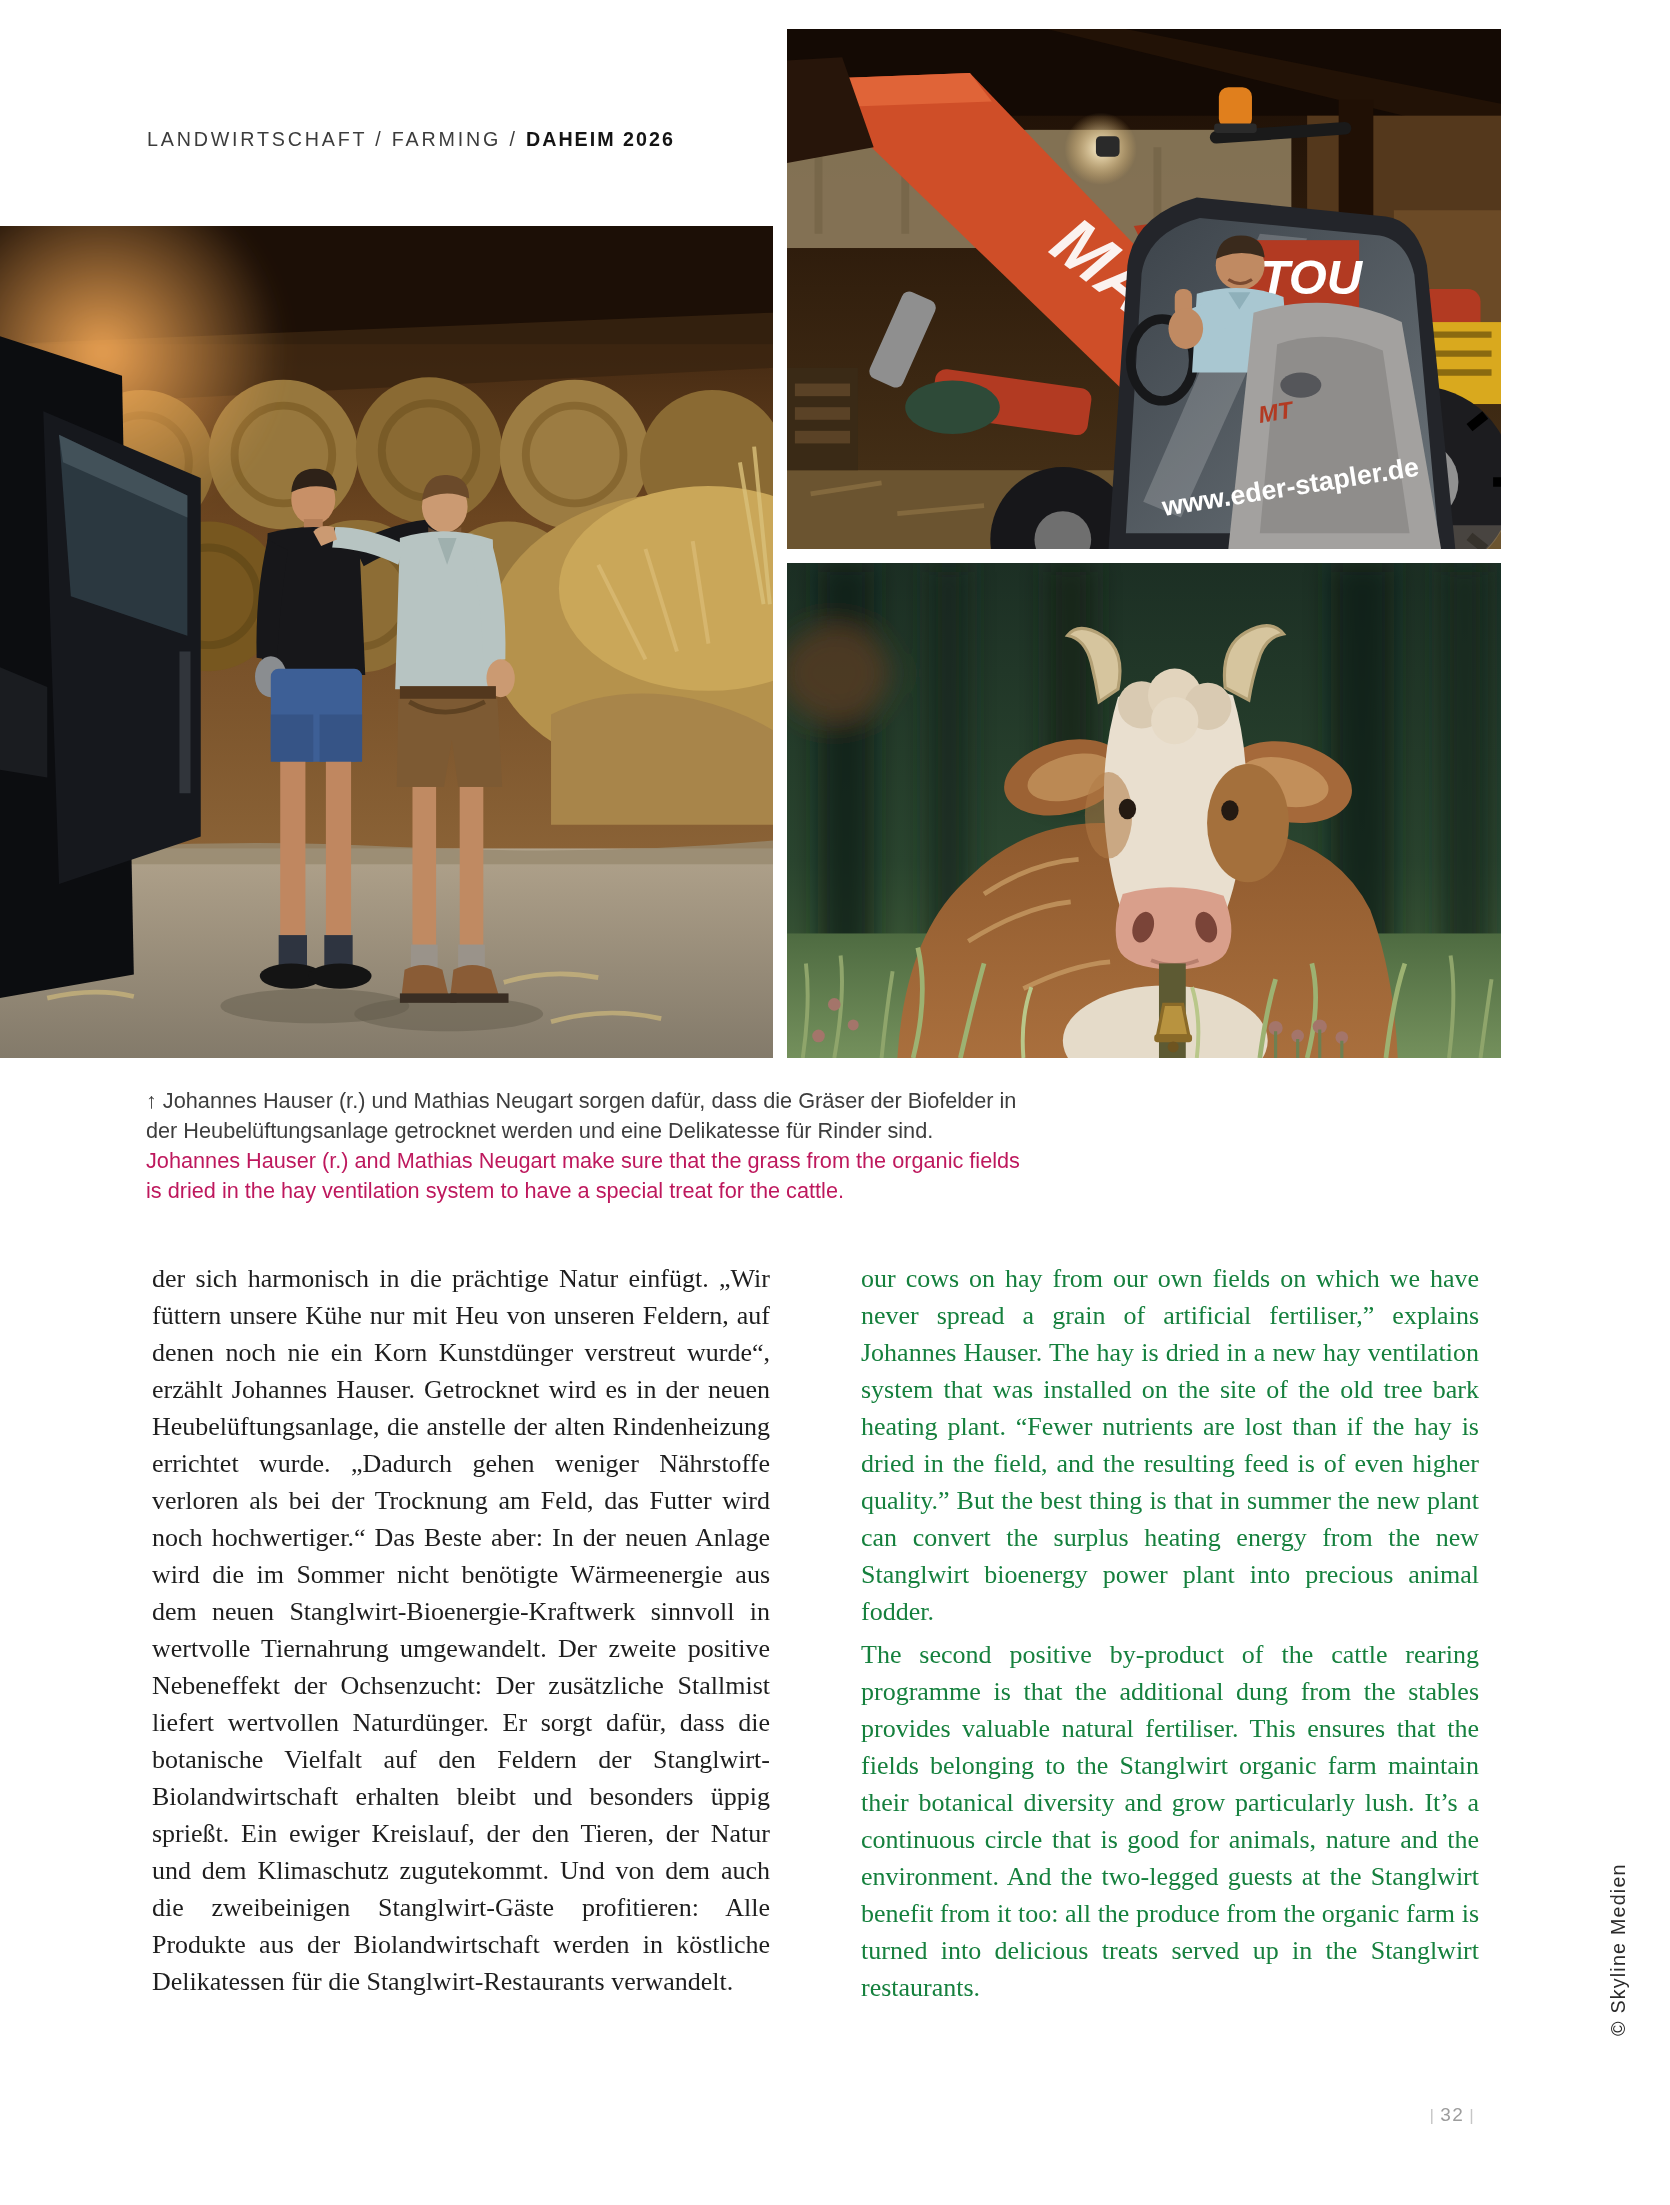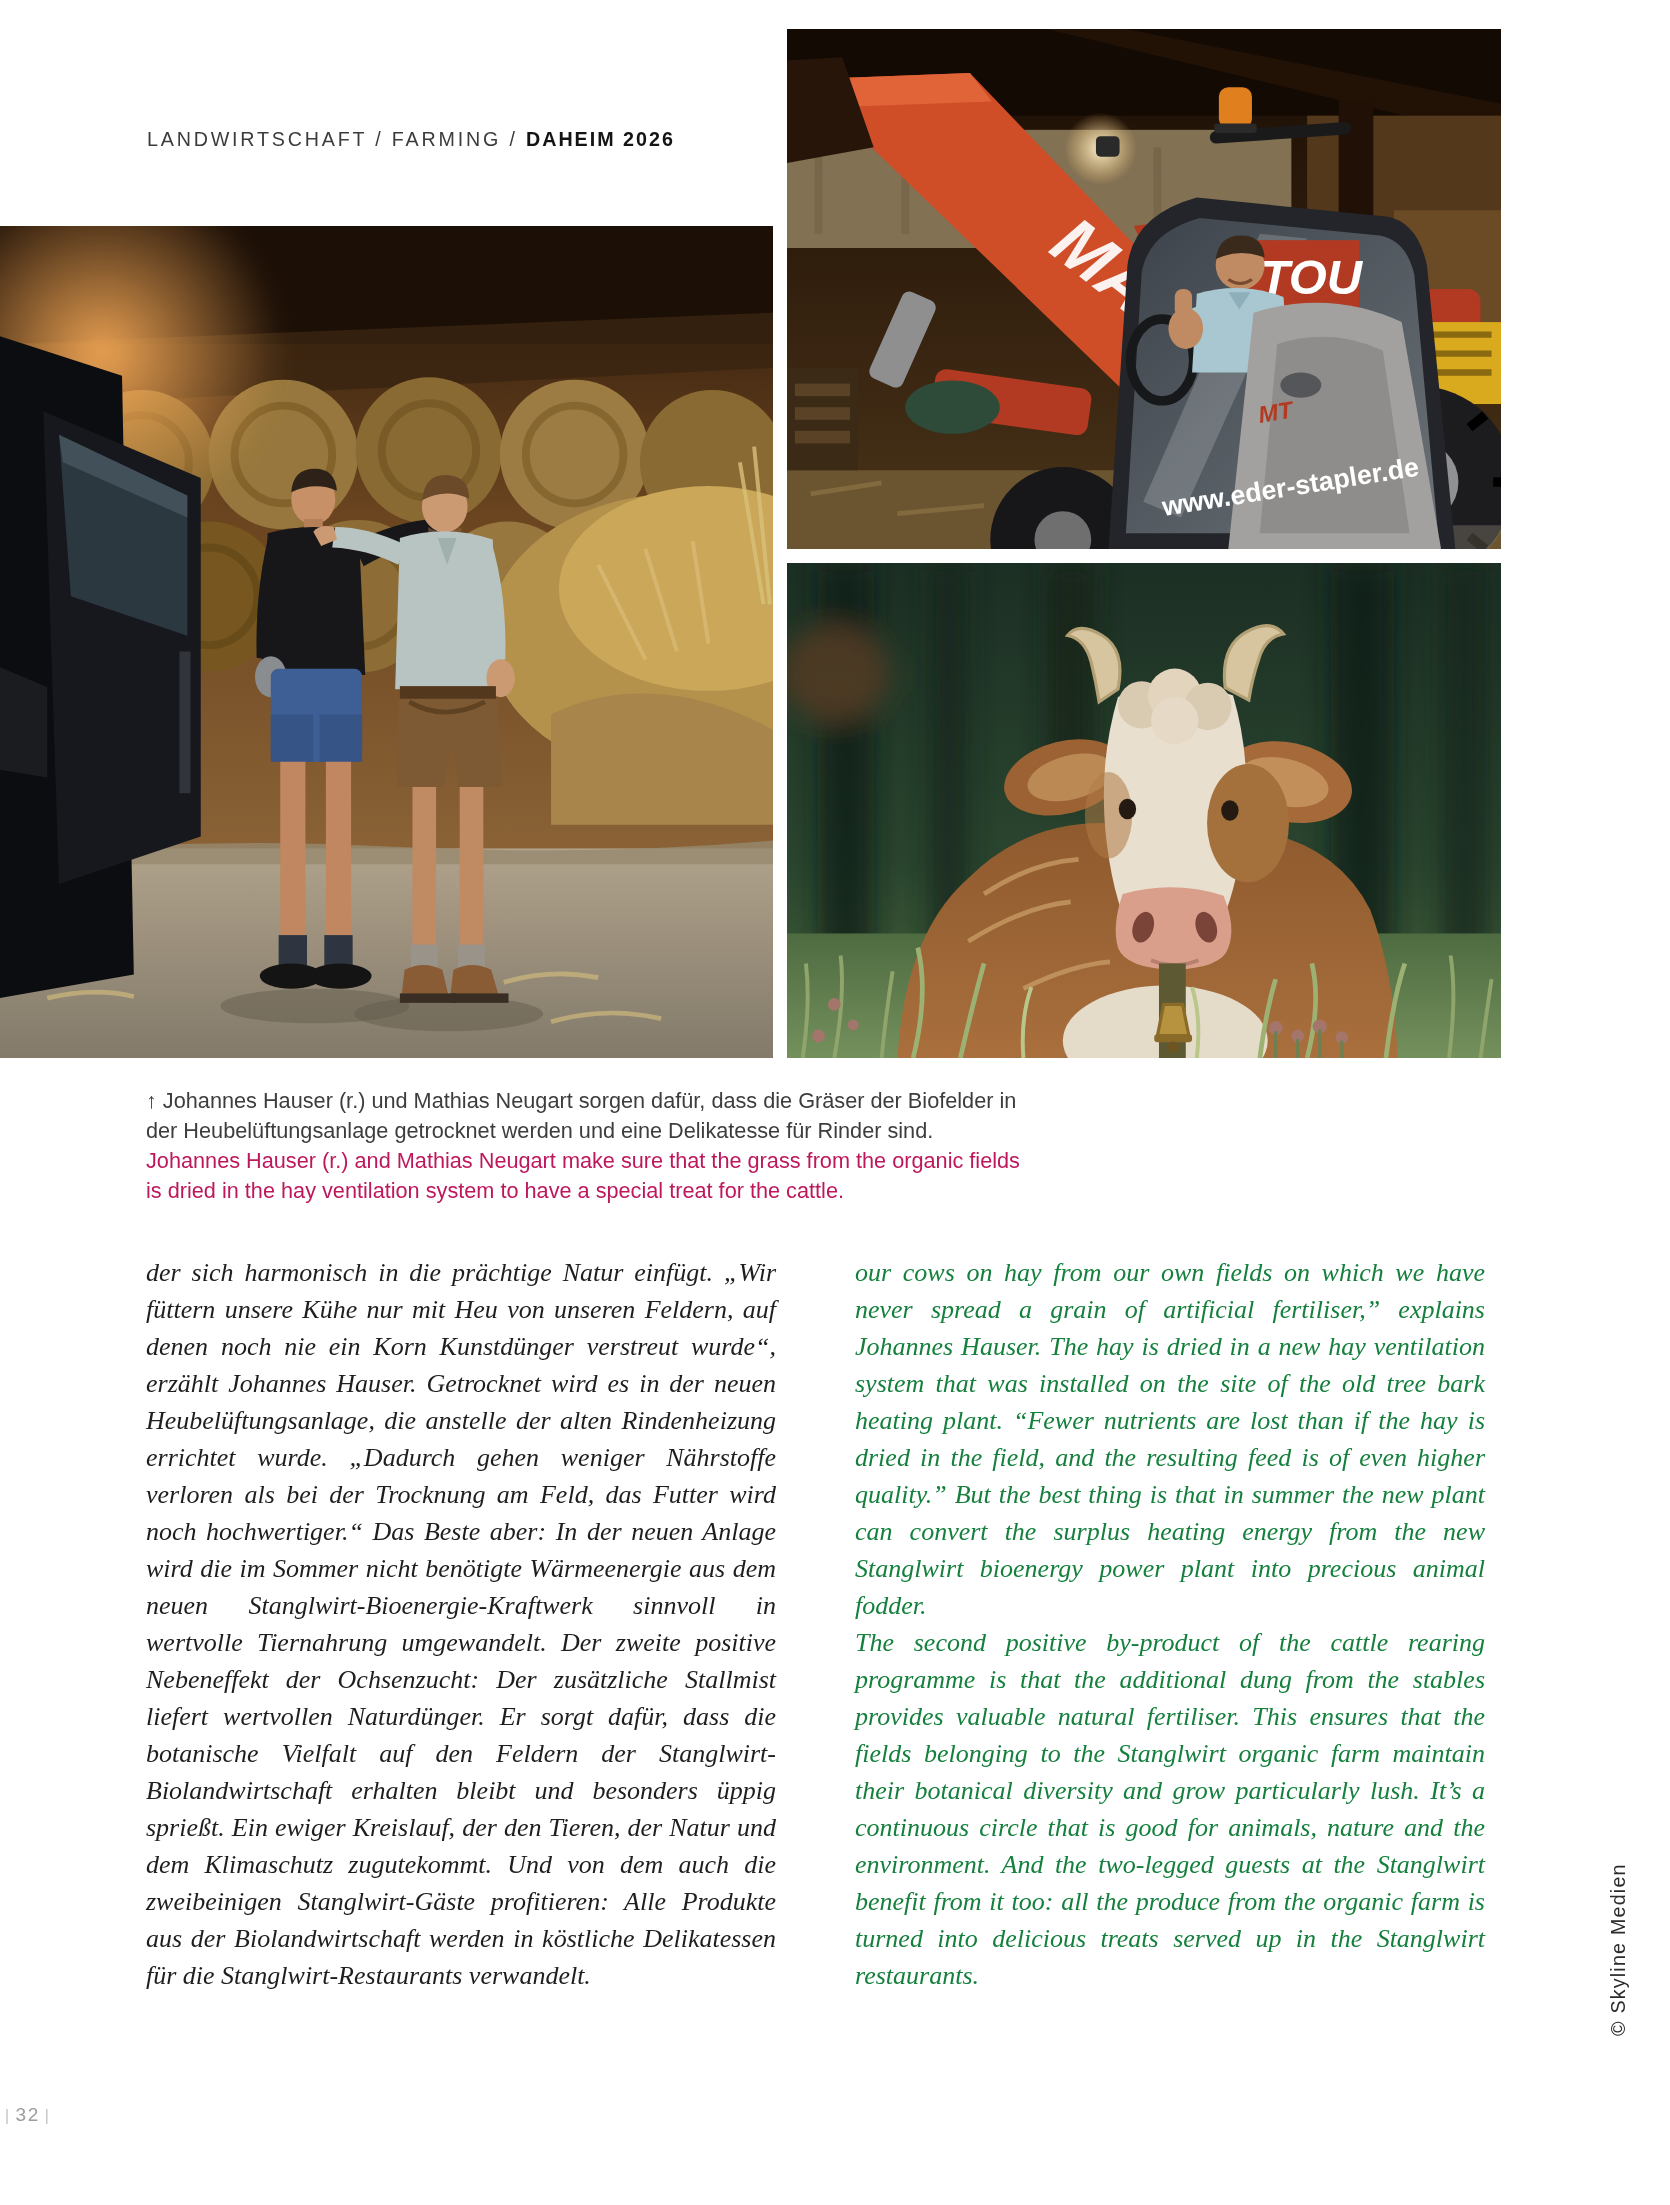--- a/index.html
+++ b/index.html
@@ -23,25 +23,25 @@
     position:absolute;left:146px;top:1086px;width:1040px;
     font-size:21.7px;line-height:30px;
   }
   .caption .de{color:#3d3d3d;}
   .caption .en{color:#be185d;}
   .bodycol{
     position:absolute;top:1254px;width:630px;
     font-family:"Liberation Serif","DejaVu Serif",serif;
     font-size:26px;line-height:37px;text-align:justify;
   }
-  .bodycol p{margin:0;padding:0;font-style:italic;}
+  .bodycol p{margin:6px;padding:0;}
   .col-de{left:146px;color:#1e1e1e;}
   .col-en{left:855px;color:#15803d;}
   .pagenum{
-    position:absolute;left:0;right:190px;top:2104px;text-align:left;
+    position:absolute;left:0;right:190px;top:2104px;text-align:right;
     font-size:19px;color:#9d9d9d;letter-spacing:1.6px;
   }
   .pagenum .bar{color:#c6c6c6;font-weight:300;padding:0 4.7px;font-size:17.3px;}
   .credit{
     position:absolute;left:1607px;top:2036px;
     transform:rotate(-90deg);transform-origin:0 0;
     font-size:19.7px;color:#2b2b2b;letter-spacing:1.2px;white-space:nowrap;
   }
 </style>
 </head>

